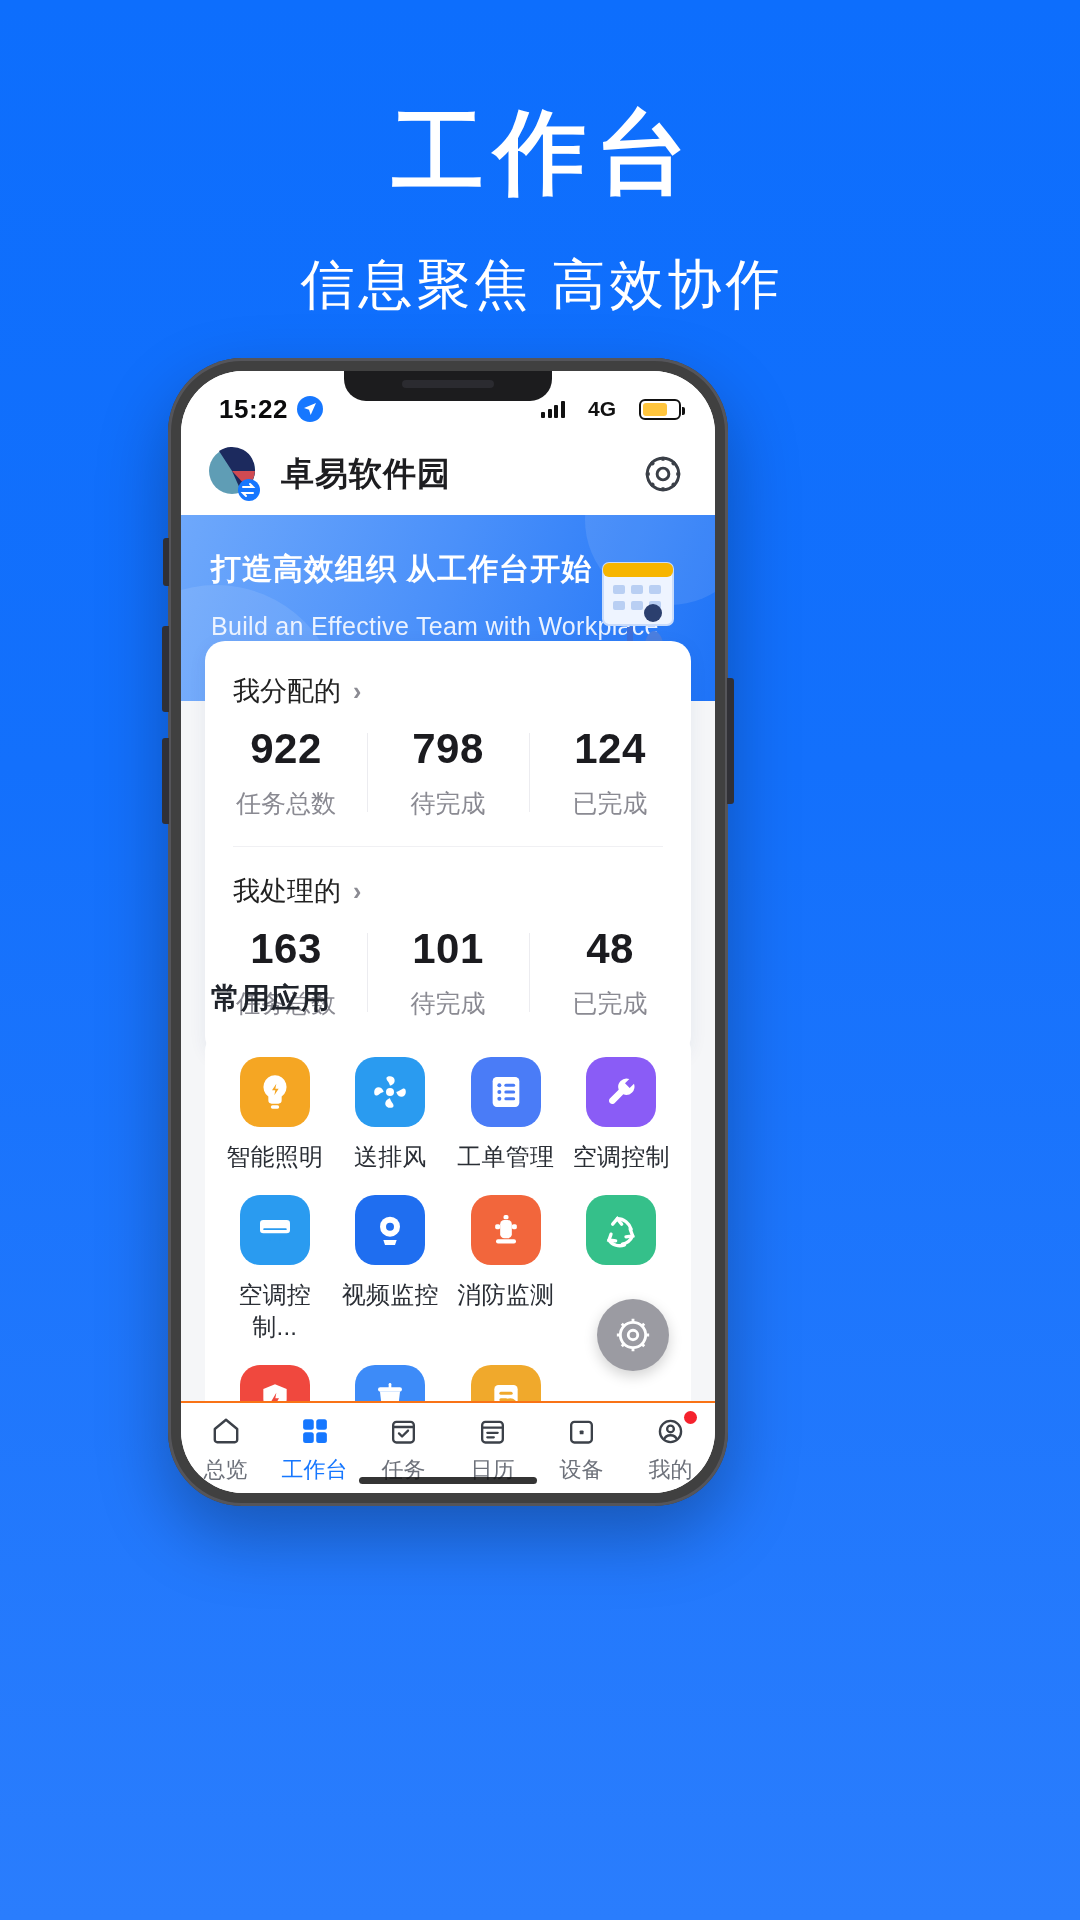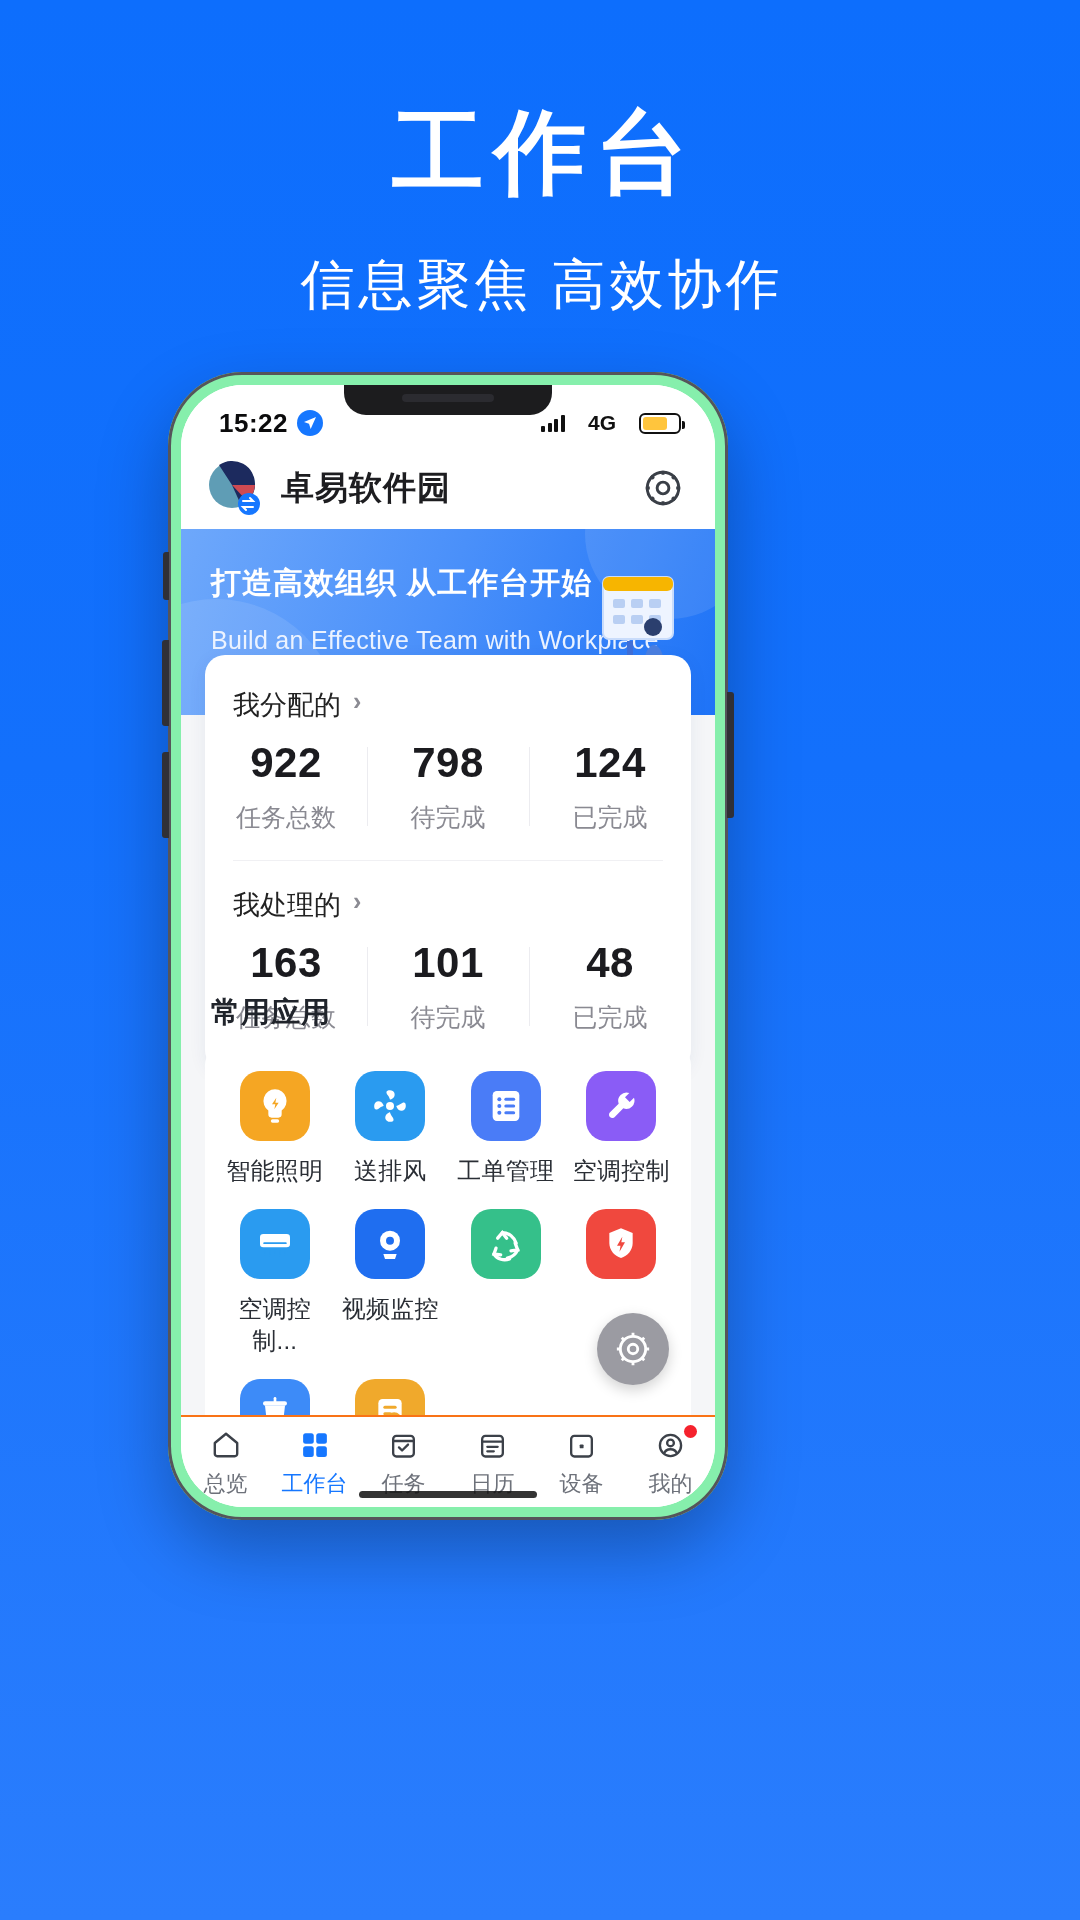--- a/index.html
+++ b/index.html
@@ -16,23 +16,23 @@
     color:#fff; font-size:92px; font-weight:700; letter-spacing:10px;
     line-height:1.05; text-indent:10px;
   }
   .promo-sub {
     color:#fff; font-size:54px; font-weight:500; letter-spacing:4px;
     margin-top:48px; text-indent:4px;
   }
 
   
   .phone {
-    position:absolute; left:168px; top:372px;
+    position:absolute; left:168px; top:358px;
     width:560px; height:1148px;
-    background:#86efac;
+    background:#404040;
     border-radius:74px;
     box-shadow:0 30px 70px rgba(0,0,0,.28), inset 0 0 0 3px #55555a;
     padding:13px;
   }
   .phone::before{ 
     content:""; position:absolute; left:-5px; top:180px; width:6px; height:48px;
     background:#303036; border-radius:3px 0 0 3px;
   }
   .btn-l2,.btn-l3,.btn-r1{ position:absolute; background:#303036; }
   .btn-l2{ left:-6px; top:268px; width:7px; height:86px; border-radius:3px 0 0 3px;}
@@ -105,21 +105,21 @@
 
   
   .content{ background:#f5f6f8; position:relative; height:calc(100% - 82px - 62px - 186px - 92px); }
 
   .stats-card{
     position:absolute; left:24px; right:24px; top:-60px;
     background:#fff; border-radius:20px; padding:6px 0 10px;
     box-shadow:0 4px 18px rgba(30,60,120,.07);
   }
   .stat-head{
-    display:flex; gap:12px;
+    display:flex; align-items:center; gap:12px;
     padding:26px 28px 6px;
   }
   .stat-head-label{ font-size:27px; color:#222; font-weight:500;}
   .chev{ color:#8b8b93; font-size:25px; font-weight:600; }
   .stat-row{ display:flex; padding:10px 0 26px; }
   .stat-cell{ flex:1; text-align:center; position:relative; }
   .stat-cell + .stat-cell::before{
     content:""; position:absolute; left:0; top:8px; bottom:8px; width:1px; background:#ececf0;
   }
   .stat-num{ font-size:42px; font-weight:700; color:#1b1b1f; letter-spacing:.5px;}
@@ -369,20 +369,32 @@
             <div class="app-icon" style="background:#1f6ef0">
               <svg width="40" height="40" viewBox="0 0 24 24">
                   <circle cx="12" cy="10" r="6" fill="#fff"></circle>
                   <circle cx="12" cy="10" r="2.4" fill="#1f6ef0"></circle>
                   <path d="M8 18h8l-1 3H9z" fill="#fff"></path>
                 </svg>
             </div>
             <div class="app-label">视频监控</div>
           </div>
 
+          <div class="app">
+            <div class="app-icon" style="background:#f2663c">
+              <svg width="40" height="40" viewBox="0 0 24 24" fill="#fff">
+                  <rect x="8.5" y="6" width="7" height="11" rx="2.5"></rect>
+                  <rect x="5.5" y="8.5" width="3" height="3" rx="1"></rect>
+                  <rect x="15.5" y="8.5" width="3" height="3" rx="1"></rect>
+                  <rect x="10.5" y="3" width="3" height="2.6" rx="1"></rect>
+                  <rect x="6" y="17.5" width="12" height="2.6" rx="1.2"></rect>
+                </svg>
+            </div>
+            <div class="app-label">消防监测</div>
+          </div>
 
           <div class="app">
             <div class="app-icon" style="background:#35c08a">
               <svg width="40" height="40" viewBox="0 0 24 24" fill="none" stroke="#fff" stroke-width="2" stroke-linecap="round">
                   <path d="M7 8.5 9.8 5.2l2.6 3.3"></path>
                   <path d="M17.5 11.5 19 15.5l-4 .6"></path>
                   <path d="M6 14.5 4.8 18l4 .5"></path>
                   <path d="M9.8 5.2c4 0 7.2 2.8 8.3 6.3M4.8 18c2 3.2 6 4.2 9.3 2.9M19 15.5c-1.2 2.6-3.4 4.4-6.2 5"></path>
                 </svg>
             </div>

